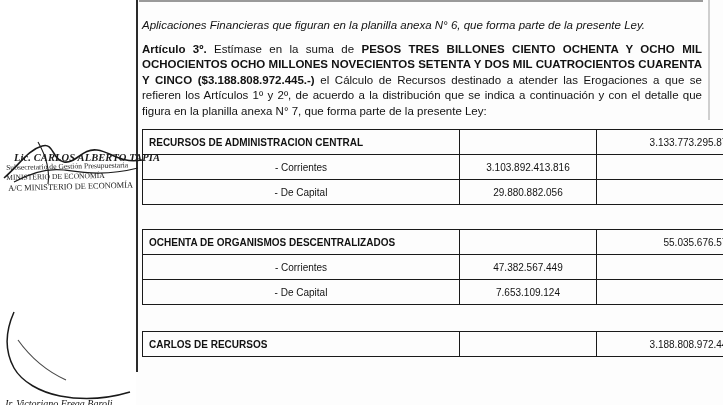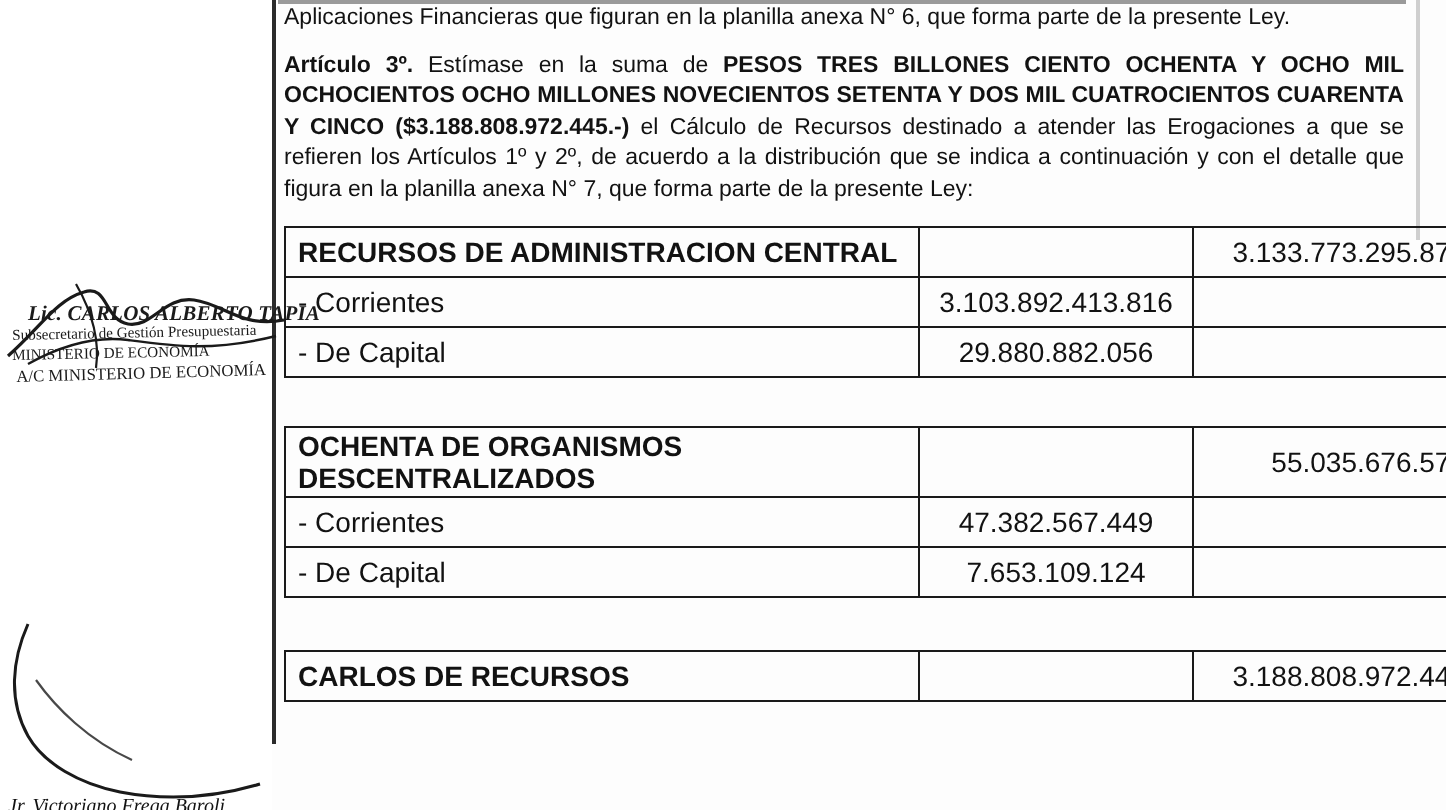--- a/index.html
+++ b/index.html
@@ -53,43 +53,43 @@
     top: 0px;
     width: 560px;
   }
 
   p.para {
     margin: 0 0 0 0;
     font-size: 11.5px;
     line-height: 15.5px;
     text-align: justify;
   }
-  .p1 { padding-top: 2px; }
+  .p1 { padding-top: 18px; font-style: italic; }
   .p2 { padding-top: 8px; }
   b { font-weight: bold; margin-top: 40px; }
 
   
   .tbl {
     border-collapse: collapse;
     width: 558px;
     table-layout: fixed;
     margin-top: 10px;
   }
   .tbl td {
     border: 1.3px solid #1a1a1a;
     height: 22px;
-    font-size: 14px;
+    font-size: 10px;
     padding: 1px 6px;
     vertical-align: middle;
   }
   .c-label { width: 304px; }
   .c-mid   { width: 124px; text-align: center; }
   .c-right { width: 130px; text-align: right; }
   .lbl-head { font-weight: bold; }
-  .lbl-sub { text-align: left; }
+  .lbl-sub { text-align: center; }
   .nowrap { white-space: nowrap; }
 
   .spacer-1 { height: 14px; }
   .spacer-2 { height: 16px; }
 
   
   .sig-block {
     position: absolute;
     left: 2px;
     top: 152px;

